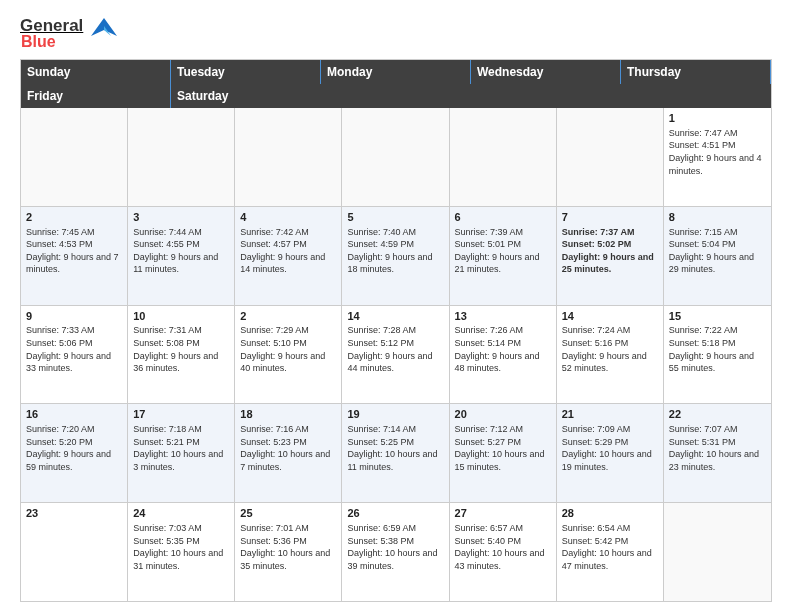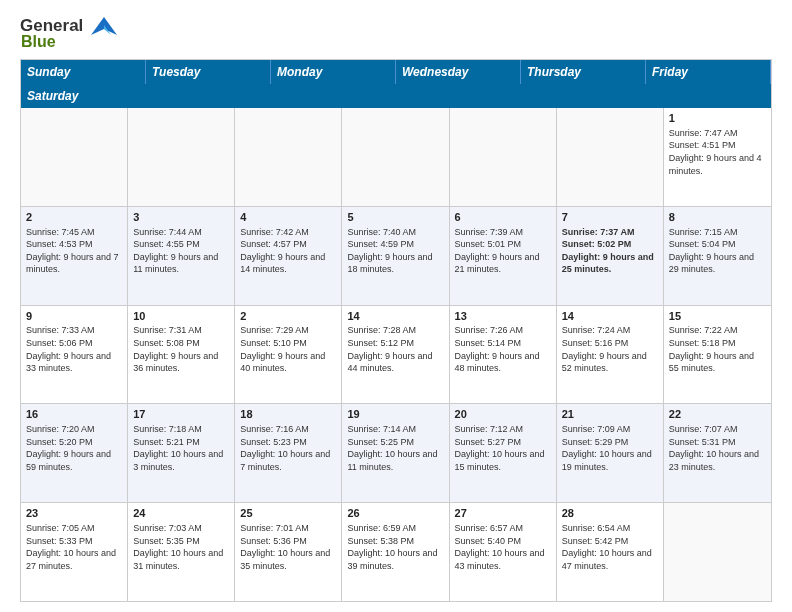--- a/index.html
+++ b/index.html
@@ -41,23 +41,22 @@
       color: #444;
     }
     .calendar {
       flex: 1;
       display: flex;
       flex-direction: column;
       border: 1px solid #ccc;
     }
     .cal-header {
       display: grid;
-      grid-template-columns: repeat(6, 1fr);
-      background: #0369a1;
-      font-style: italic;
+      grid-template-columns: repeat(5, 1fr);
+      background: #404040;
     }
     .cal-header-cell {
       color: #fff;
       font-size: 12px;
       font-weight: bold;
       padding: 5px 6px;
       border-right: 1px solid #4a8fd4;
       text-align: left;
     }
     .cal-header-cell:last-child { border-right: none; }
@@ -99,28 +98,28 @@
     .cal-row:nth-child(even) .cal-cell { background: #f0f4fa; }
     .cal-row:nth-child(even) .cal-cell.empty { background: #edf1f8; }
   </style>
 </head>
 <body>
 
 <div class="page">
   <div class="header">
     <div class="logo">
   <div style="display:flex;flex-direction:column;align-items:flex-start;">
-    <div style="display:flex;align-items:center;gap:8px;">
+    <div style="display:flex;align-items:flex-end;gap:8px;text-decoration:underline;">
       <span style="font-size:17px;font-weight:bold;color:#333;">General</span>
       <svg width="26" height="18" viewBox="0 0 26 18" xmlns="http://www.w3.org/2000/svg">
         <path d="M13,0 L26,18 L13,12 L0,18 Z" fill="#1a6fc4"></path>
         <path d="M13,12 L20,18 L13,8 Z" fill="#4ab0e8"></path>
       </svg>
     </div>
-    <span style="font-size:16px;font-weight:bold;color:#4d7c0f;margin-top:-3px;margin-left:1px;">Blue</span>
+    <span style="font-size:16px;font-weight:bold;color:#ef4444;margin-top:-3px;margin-left:1px;">Blue</span>
   </div>
 </div>
     <div class="title-block">
       <div class="main-title"></div>
       <div class="subtitle"></div>
     </div>
   </div>
 
   <div class="calendar">
     <div class="cal-header">
@@ -275,23 +274,20 @@
           <div class="cal-cell">
             <div class="day-num">22</div>
             <div class="day-info" style="white-space: pre-line;">Sunrise: 7:07 AM
 Sunset: 5:31 PM
 Daylight: 10 hours and 23 minutes.</div>
           </div>
         </div>
         <div class="cal-row">
           <div class="cal-cell">
             <div class="day-num">23</div>
-            <div class="day-info" style="white-space: pre-line;">Sunrise: 7:05 AM
-Sunset: 5:33 PM
-Daylight: 10 hours and 27 minutes.</div>
           </div>
           <div class="cal-cell">
             <div class="day-num">24</div>
             <div class="day-info" style="white-space: pre-line;">Sunrise: 7:03 AM
 Sunset: 5:35 PM
 Daylight: 10 hours and 31 minutes.</div>
           </div>
           <div class="cal-cell">
             <div class="day-num">25</div>
             <div class="day-info" style="white-space: pre-line;">Sunrise: 7:01 AM

